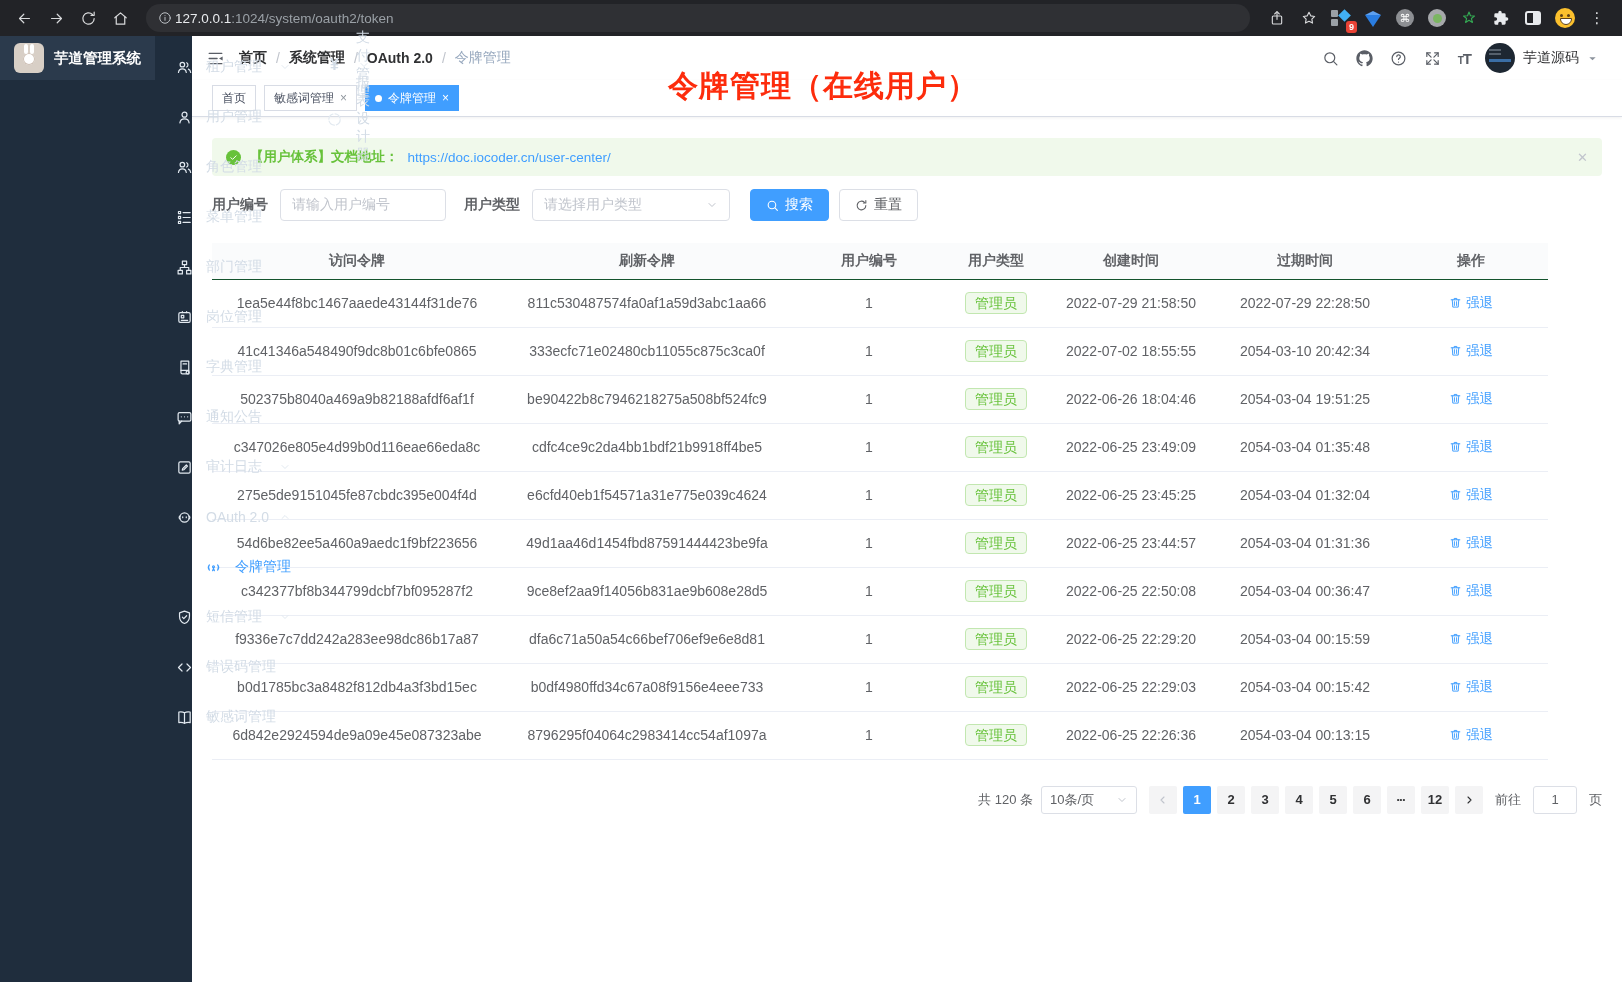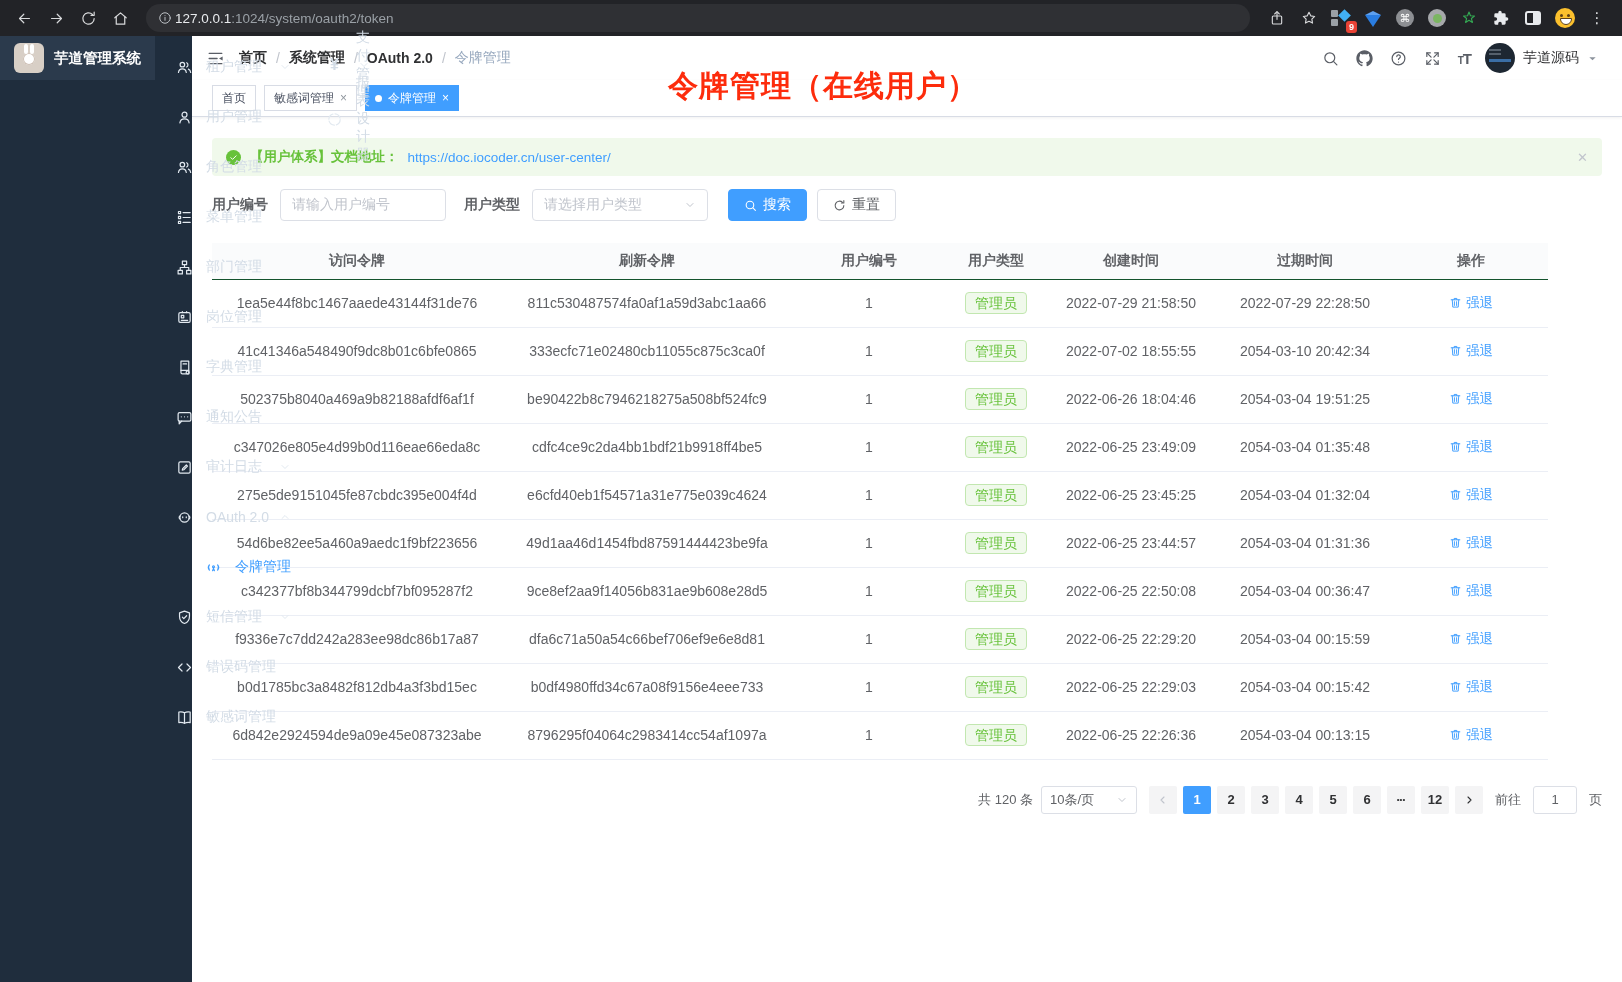--- a/index.html
+++ b/index.html
@@ -87,21 +87,21 @@
   .alert-check { width:15px; height:15px; border-radius:50%; background:#67c23a; display:flex; align-items:center; justify-content:center; flex:none; }
   .alert-check .ico { width:9px; height:9px; stroke:#fff; stroke-width:2.6; }
   .alert-text { color:#67c23a; font-size:13.5px; font-weight:600; }
   .alert-link { color:#409eff; font-size:13.5px; text-decoration:none; font-weight:400; }
   .alert .x { margin-left:auto; color:#c0c4cc; font-size:13px; cursor:pointer; }
 
   .filters { display:flex; align-items:center; margin-top:13px; gap:10px; }
   .f-label { font-weight:700; color:#606266; margin-right:2px; white-space:nowrap; }
   .f-input, .f-select { height:32px; border:1px solid #dcdfe6; border-radius:4px; background:#fff; display:flex; align-items:center; padding:0 11px; color:#c0c4cc; font-size:14px; }
   .f-input { width:166px; }
-  .f-select { width:176px; justify-content:space-between; margin-right:2px; }
+  .f-select { width:198px; justify-content:space-between; margin-right:2px; }
   .f-select .ico, .pg-select .ico { width:12px; height:12px; color:#c0c4cc; stroke-width:2; }
   .btn { height:32px; border-radius:4px; display:inline-flex; align-items:center; gap:6px; padding:0 15px; font-size:14px; cursor:pointer; border:1px solid #dcdfe6; background:#fff; color:#606266; }
   .btn .ico { width:13px; height:13px; stroke-width:2; }
   .btn.primary { background:#409eff; border-color:#409eff; color:#fff; margin-left:8px; }
 
   
   table { border-collapse:collapse; table-layout:fixed; width:1336px; margin-top:22px; }
   thead th { background:#fafbfc; height:36px; font-size:14px; color:#606266; font-weight:600; text-align:center; border-bottom:1px solid #14532d; }
   tbody td { height:48px; text-align:center; color:#606266; font-size:14px; border-bottom:1px solid #ebeef5; white-space:nowrap; overflow:hidden; }
   .tag-green { display:inline-block; background:#f0f9eb; border:1px solid #c2e7b0; color:#67c23a; font-size:14px; line-height:20px; padding:0 9px; border-radius:4px; }

